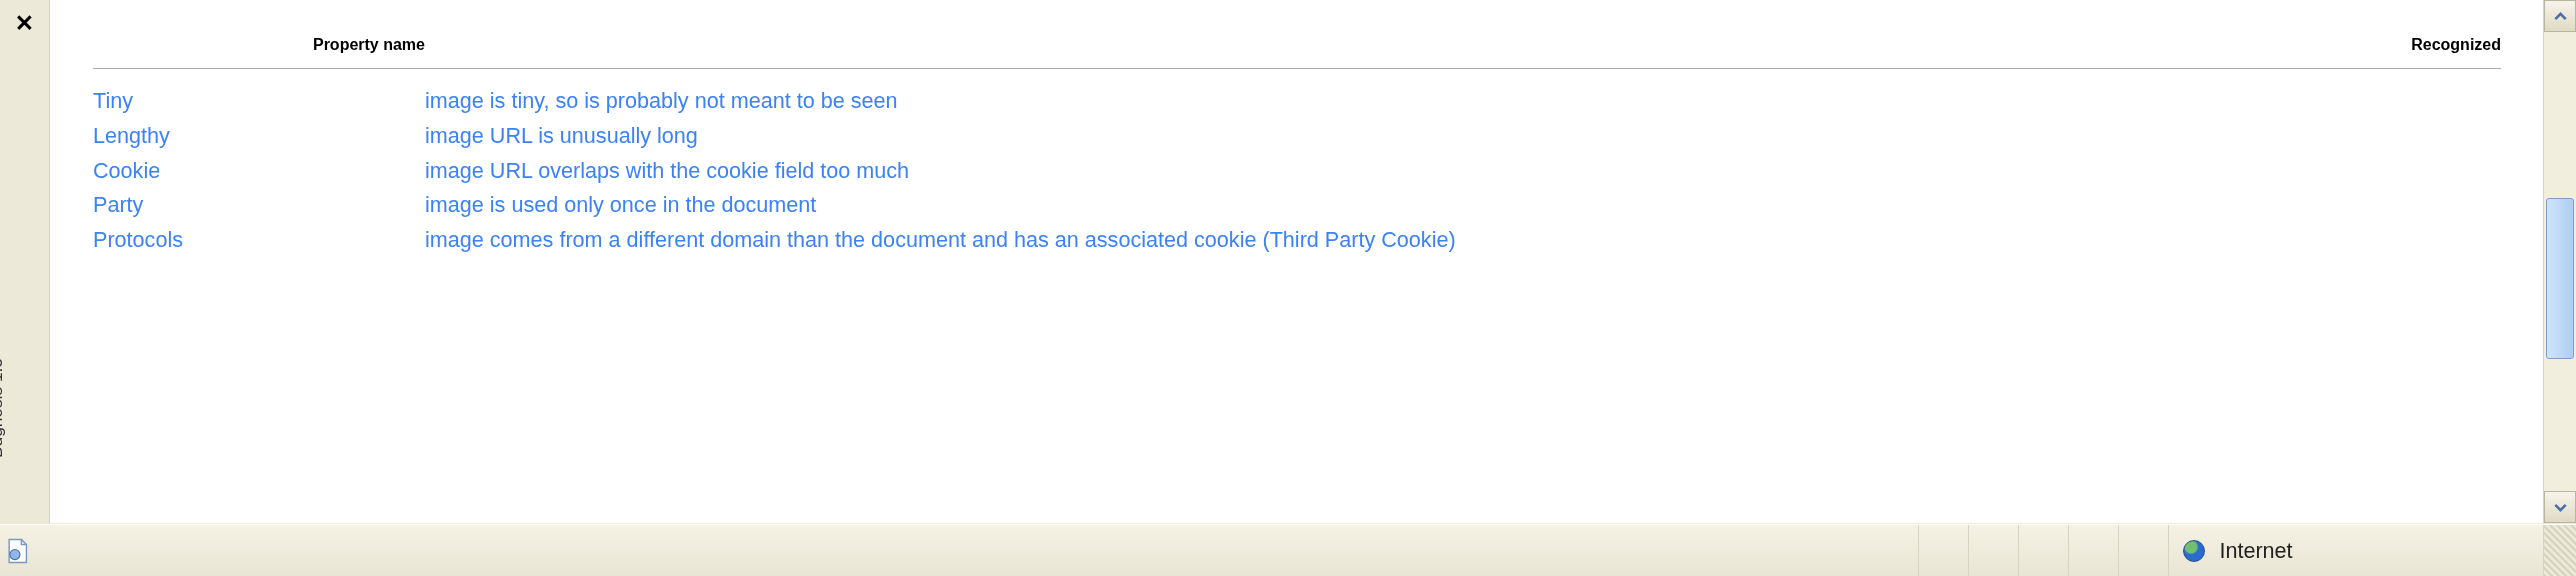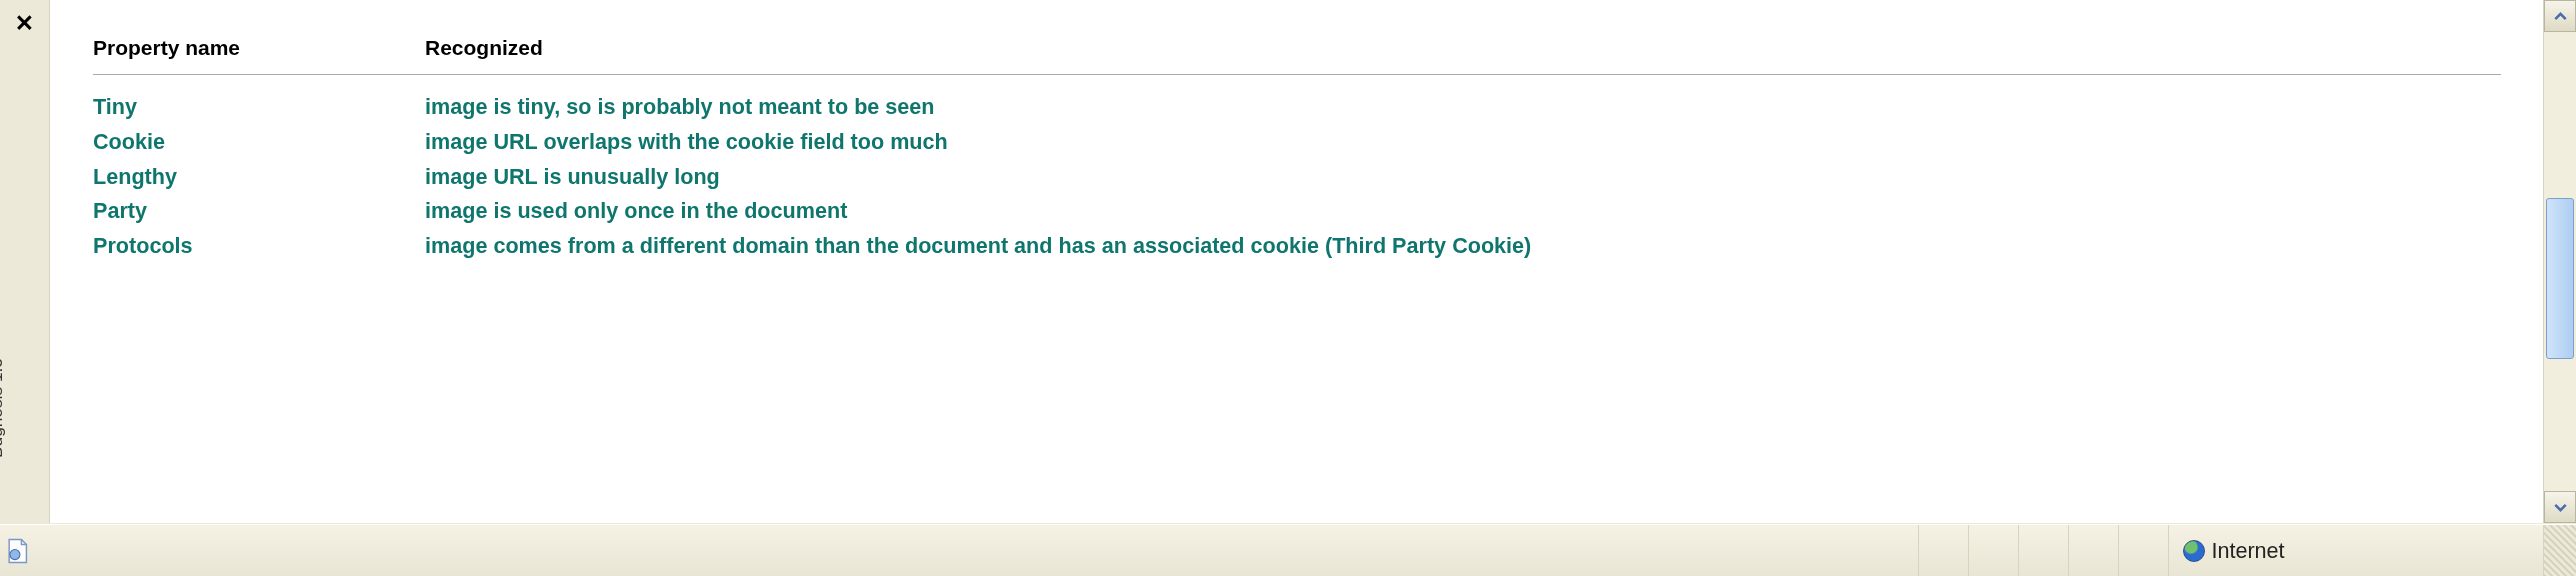--- a/index.html
+++ b/index.html
@@ -60,33 +60,32 @@
     overflow: hidden;
   }
   .content-inner {
     padding: 21.6px 43px 0 43px;
   }
   table.props {
     border-collapse: collapse;
     width: 100%;
   }
   table.props th {
-    text-align: left;
+    text-align: right;
     font-weight: bold;
-    font-size: 21px;
+    font-size: 16px;
     padding: 14.4px 0 14.4px 0;
     border-bottom: 1.4px solid #aaa;
   }
   table.props th.col-name { width: 332px; }
   table.props td {
     padding: 4.3px 0;
     font-size: 21.6px;
-    color: #0f766e;
+    color: #3b82f6;
     vertical-align: top;
-    font-weight: bold;
   }
   table.props tr:first-child td { padding-top: 19px; }
   .vscroll {
     position: absolute;
     right: 0;
     top: 0;
     width: 32px;
     height: 523px;
     background: #ece9d8;
     border-left: 0.7px solid #d6d3c1;
@@ -152,21 +151,21 @@
     height: 100%;
     box-sizing: border-box;
   }
   .cell.small { width: 50px; }
   .zone-cell {
     border-left: 1.4px solid #d6d3c1;
     height: 100%;
     display: flex;
     align-items: center;
     padding: 0 29px 0 14.4px;
-    gap: 6px;
+    gap: 14px;
     min-width: 375px;
     box-sizing: border-box;
   }
   .globe {
     width: 20px;
     height: 20px;
     border-radius: 50%;
     background: radial-gradient(circle at 35% 30%, #6fc06f 0 30%, #2a6bd0 40% 100%);
     border: 0.7px solid #2a4d8b;
   }
@@ -201,26 +200,26 @@
             <th class="col-name">Property name</th>
             <th>Recognized</th>
           </tr>
         </thead>
         <tbody>
           <tr>
               <td>Tiny</td>
               <td>image is tiny, so is probably not meant to be seen</td>
             </tr>
           <tr>
+              <td>Lengthy</td>
+              <td>image URL is unusually long</td>
+            </tr>
+          <tr>
               <td>Cookie</td>
               <td>image URL overlaps with the cookie field too much</td>
-            </tr>
-          <tr>
-              <td>Lengthy</td>
-              <td>image URL is unusually long</td>
             </tr>
           <tr>
               <td>Party</td>
               <td>image is used only once in the document</td>
             </tr>
           <tr>
               <td>Protocols</td>
               <td>image comes from a different domain than the document and has an associated cookie (Third Party Cookie)</td>
             </tr>
         </tbody>

